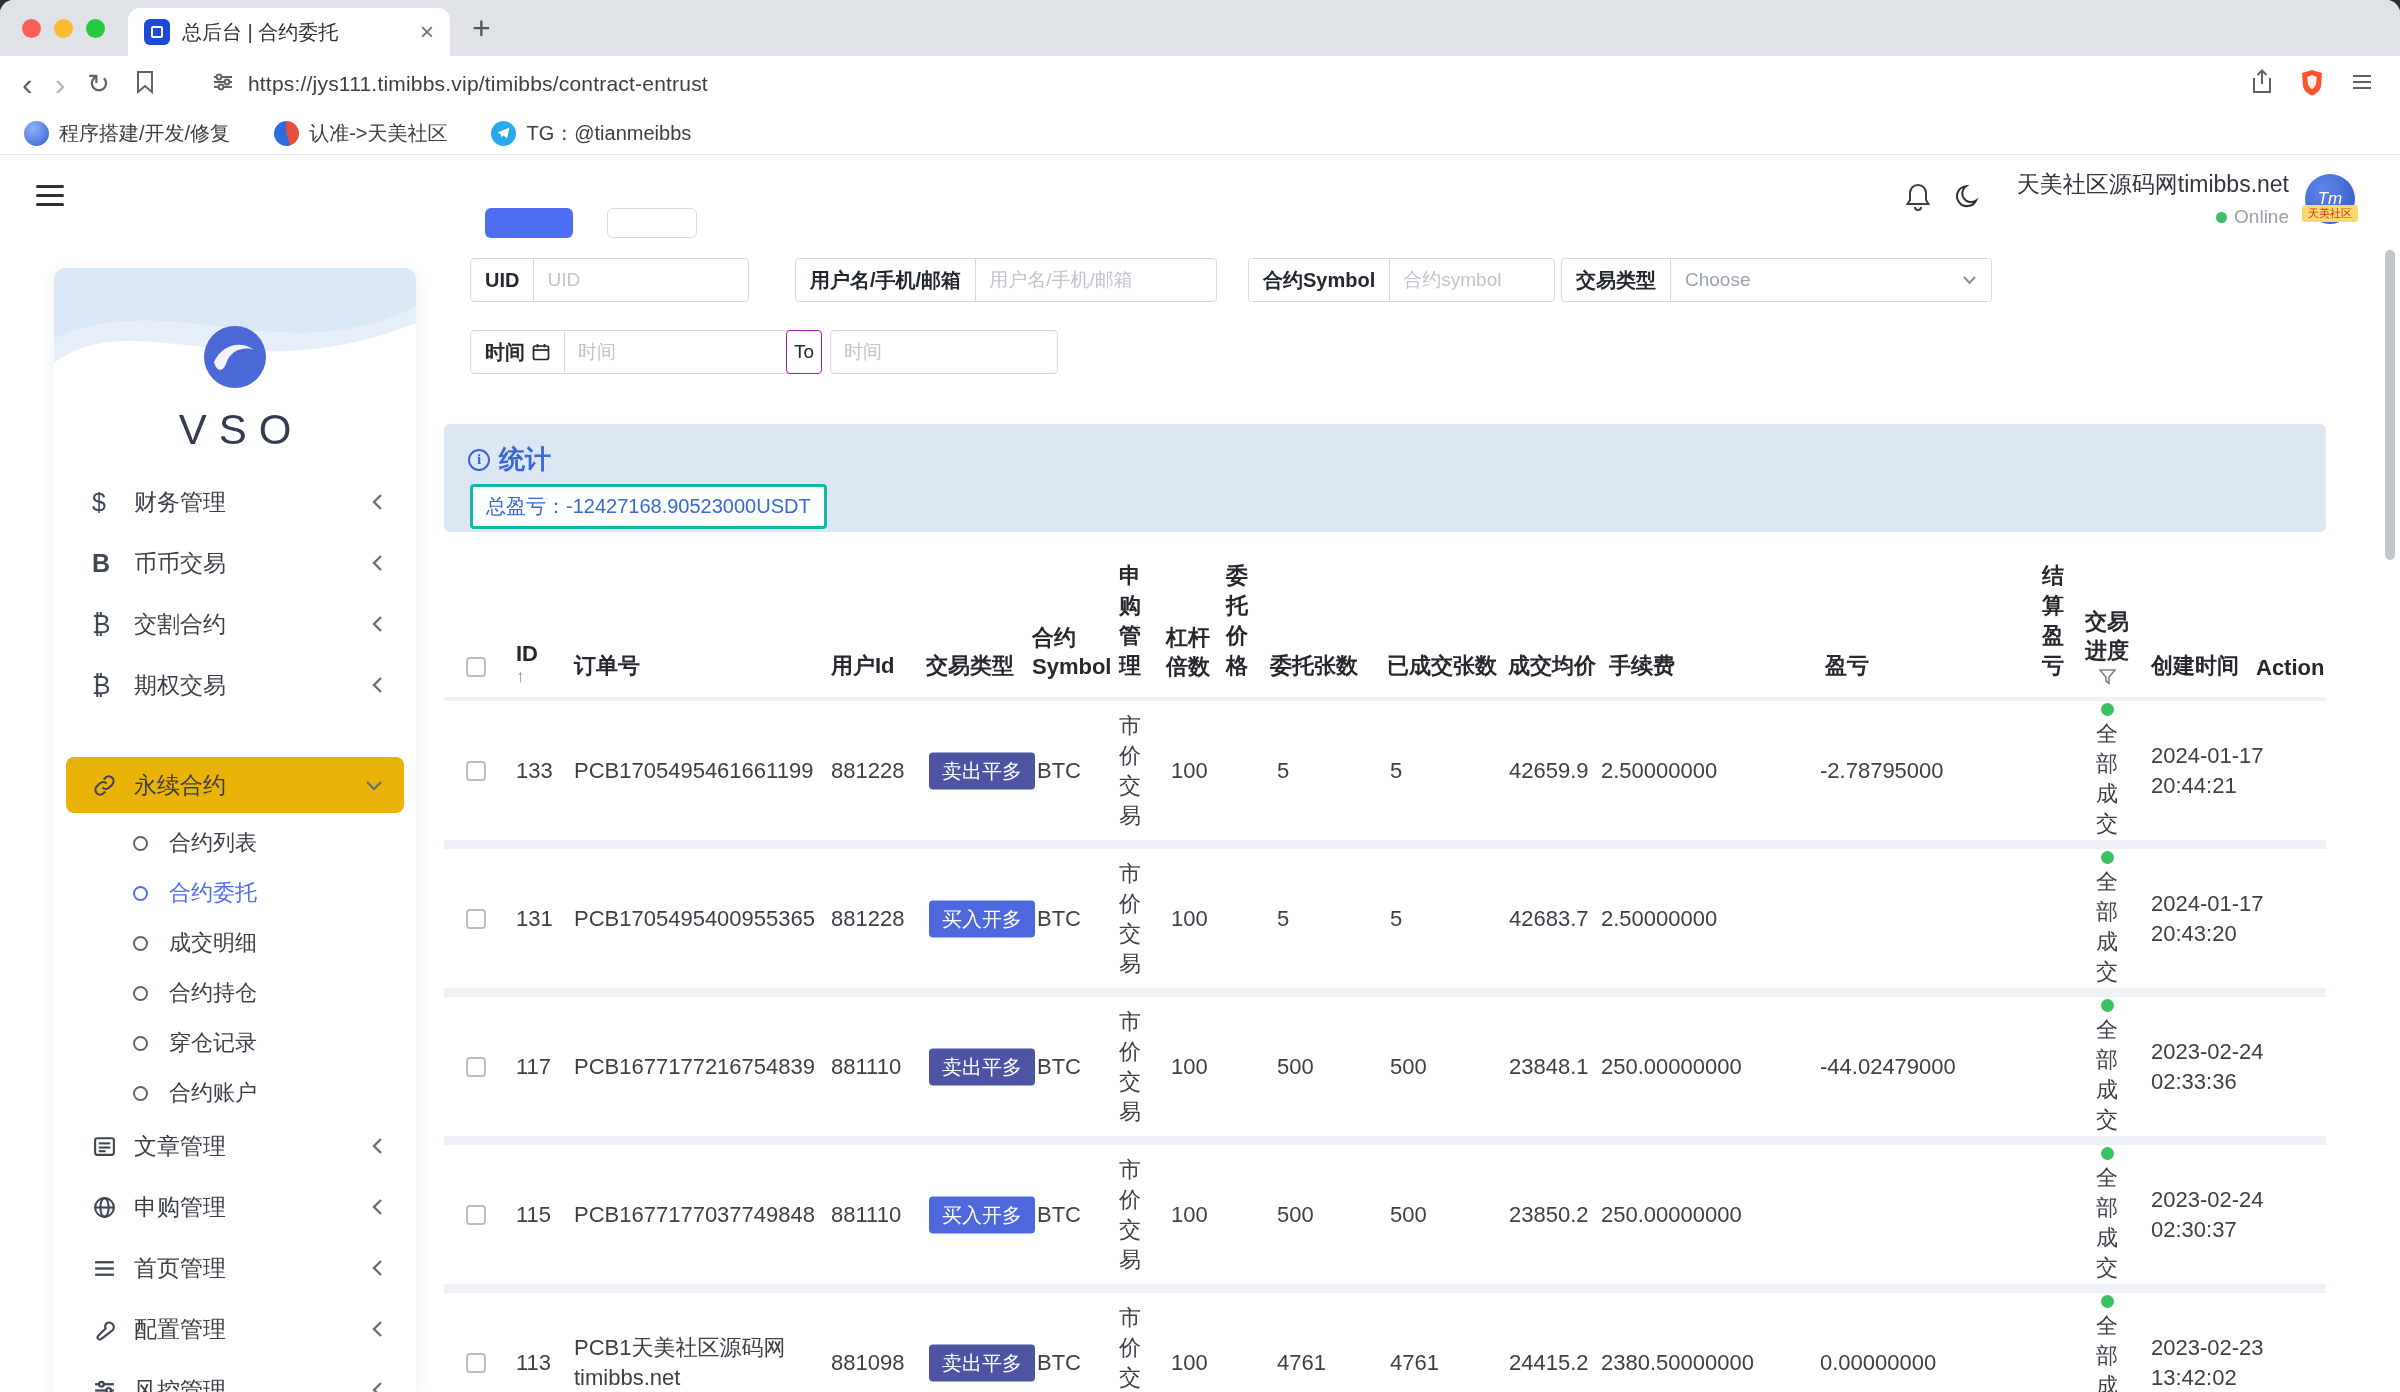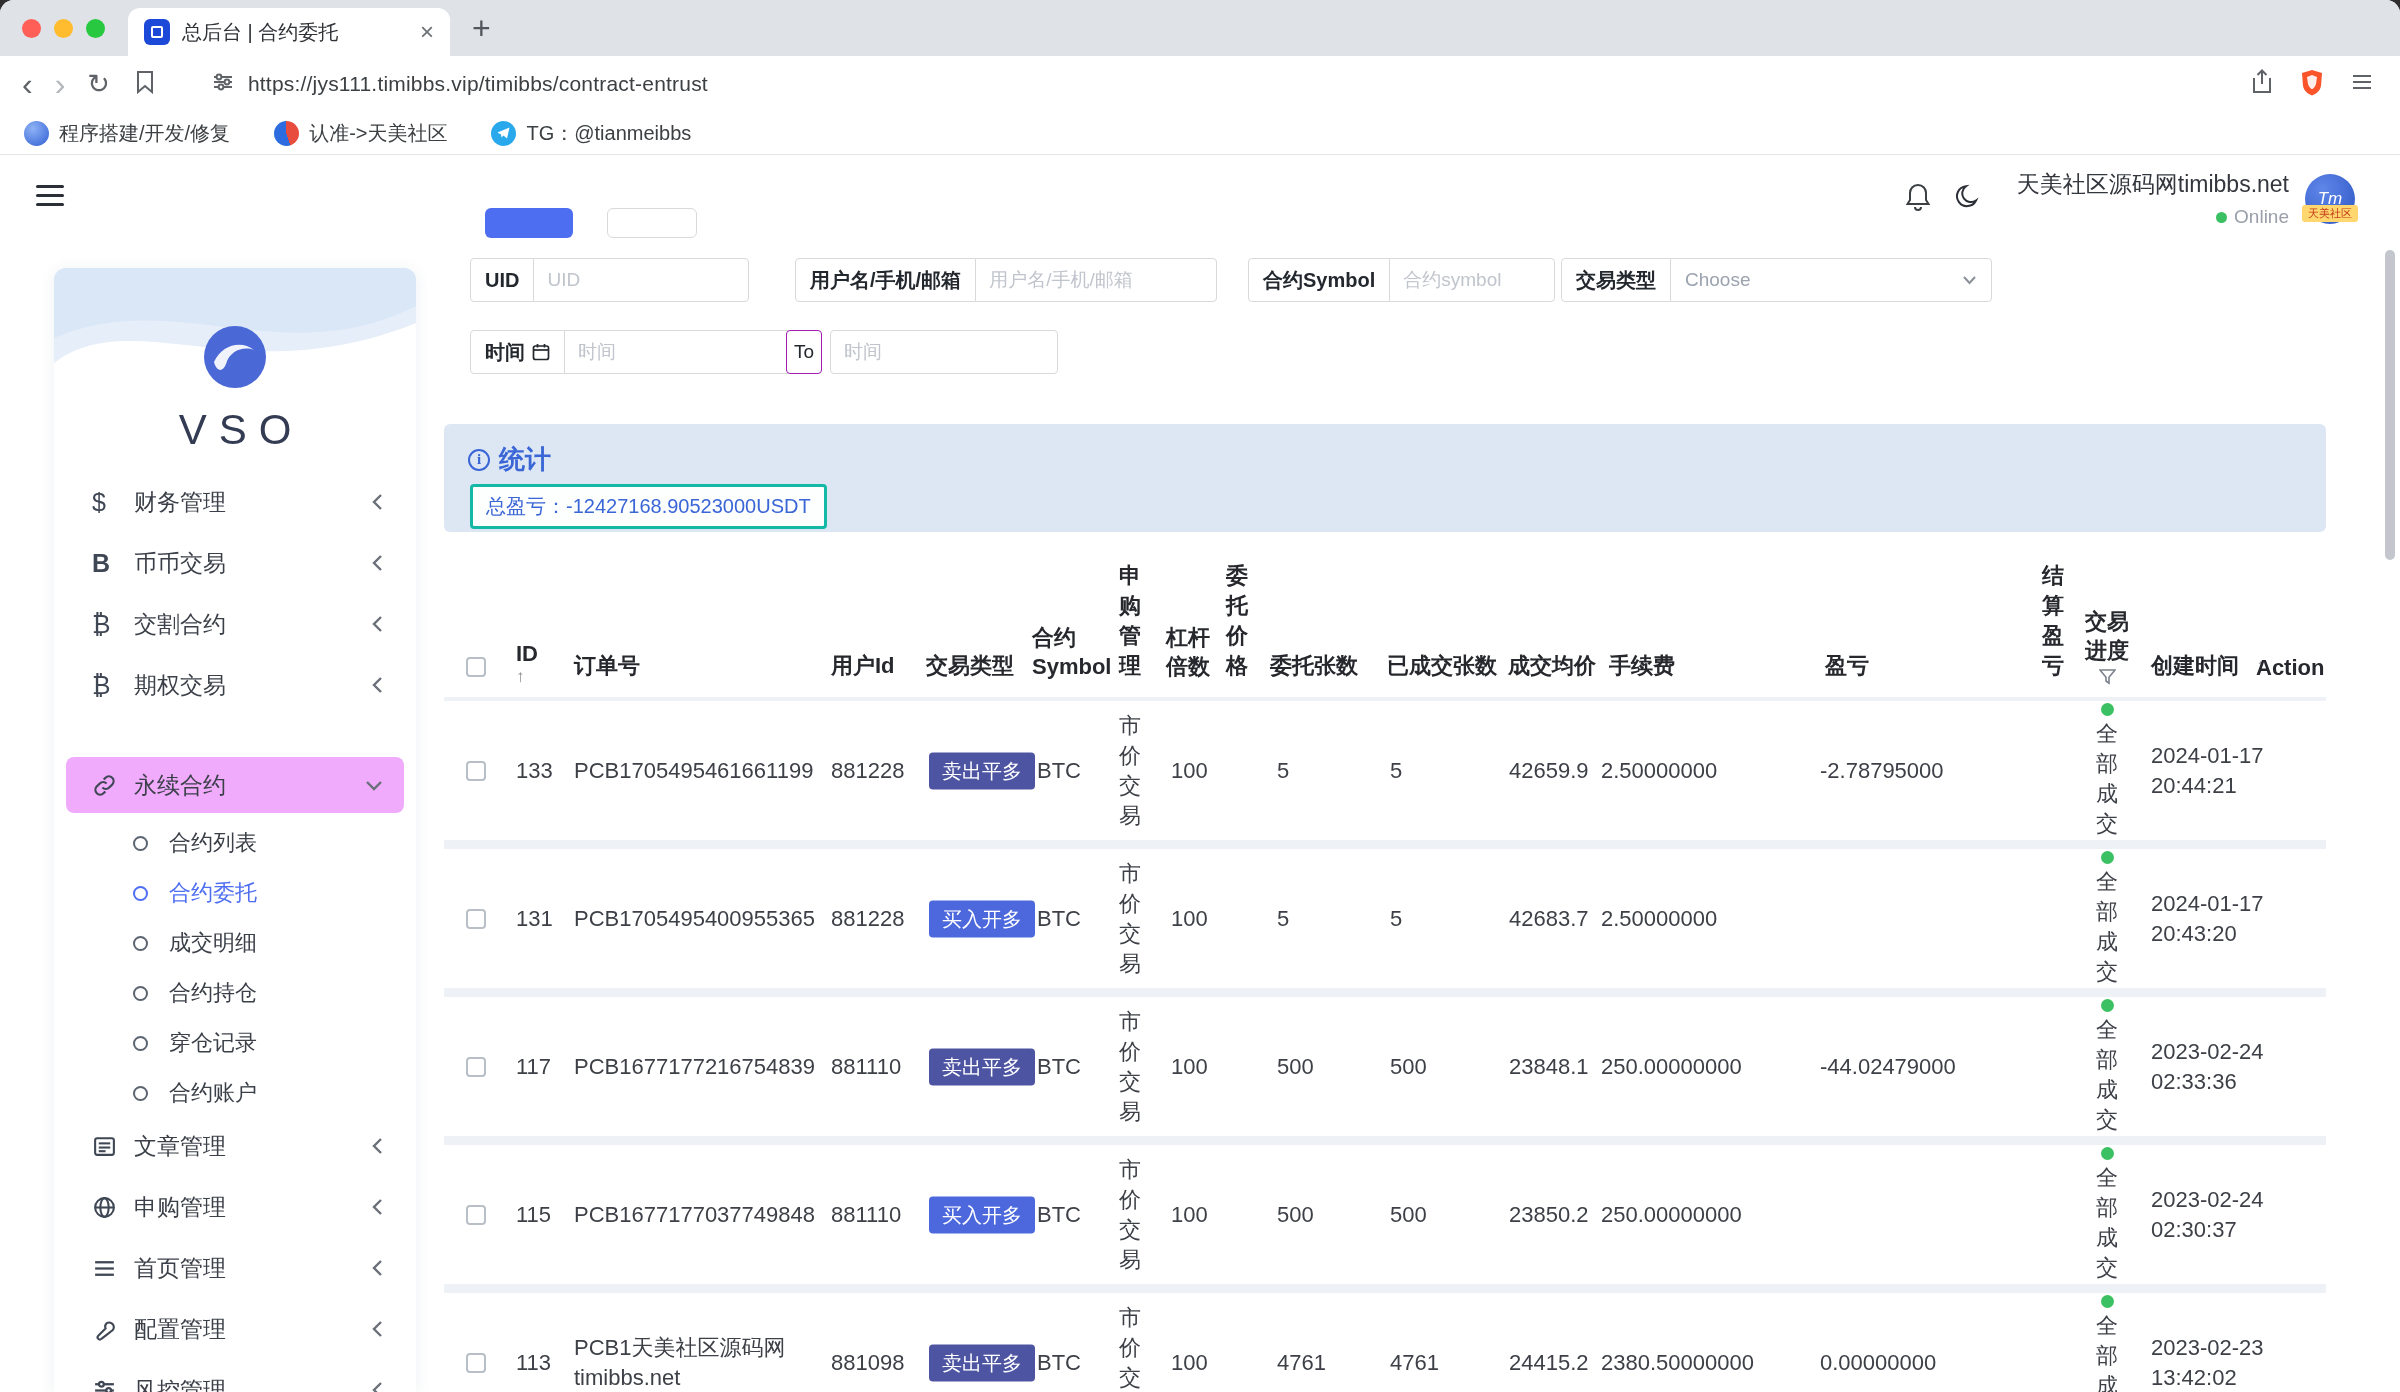--- a/index.html
+++ b/index.html
@@ -50,21 +50,21 @@
 
   
   .sidebar { position:absolute; left:54px; top:268px; width:362px; height:1124px; background:#fff; border-radius:12px 12px 0 0; box-shadow:0 2px 16px rgba(40,60,100,.08); overflow:hidden; }
   .wave { position:absolute; top:0; left:0; }
   .logo-wrap { position:absolute; top:56px; left:0; width:100%; text-align:center; }
   .vso { margin-top:12px; font-size:42px; letter-spacing:12px; color:#343c54; font-weight:500; padding-left:12px; }
   .menu { position:absolute; top:206px; left:0; right:0; }
   .mi { height:56px; margin:0 12px 5px; display:flex; align-items:center; padding:0 20px 0 26px; border-radius:8px; color:#3a3f48; font-size:23px; }
   .mi .mic { width:34px; font-size:25px; color:#3f4654; display:flex; align-items:center; }
   .mi .mlabel { flex:1; margin-left:8px; }
-  .mi.active { background:#f0abfc;margin-top:44px; }
+  .mi.active { background:#eab308;margin-top:44px; }
   .chev { flex:none; }
   .submenu { margin:0 0 0 0; }
   .smi { height:50px; display:flex; align-items:center; padding-left:79px; font-size:22px; color:#3a3f48; gap:21px; }
   .smi .ring { width:15px; height:15px; border:2px solid #5c6470; border-radius:50%; flex:none; }
   .smi.active { color:#4e6ef2; }
   .smi.active .ring { border-color:#4e6ef2; }
 
   
   .main { position:absolute; left:444px; top:245px; width:1882px; bottom:0; }
   .stub { position:absolute; top:-37px; height:30px; border-radius:6px; }

